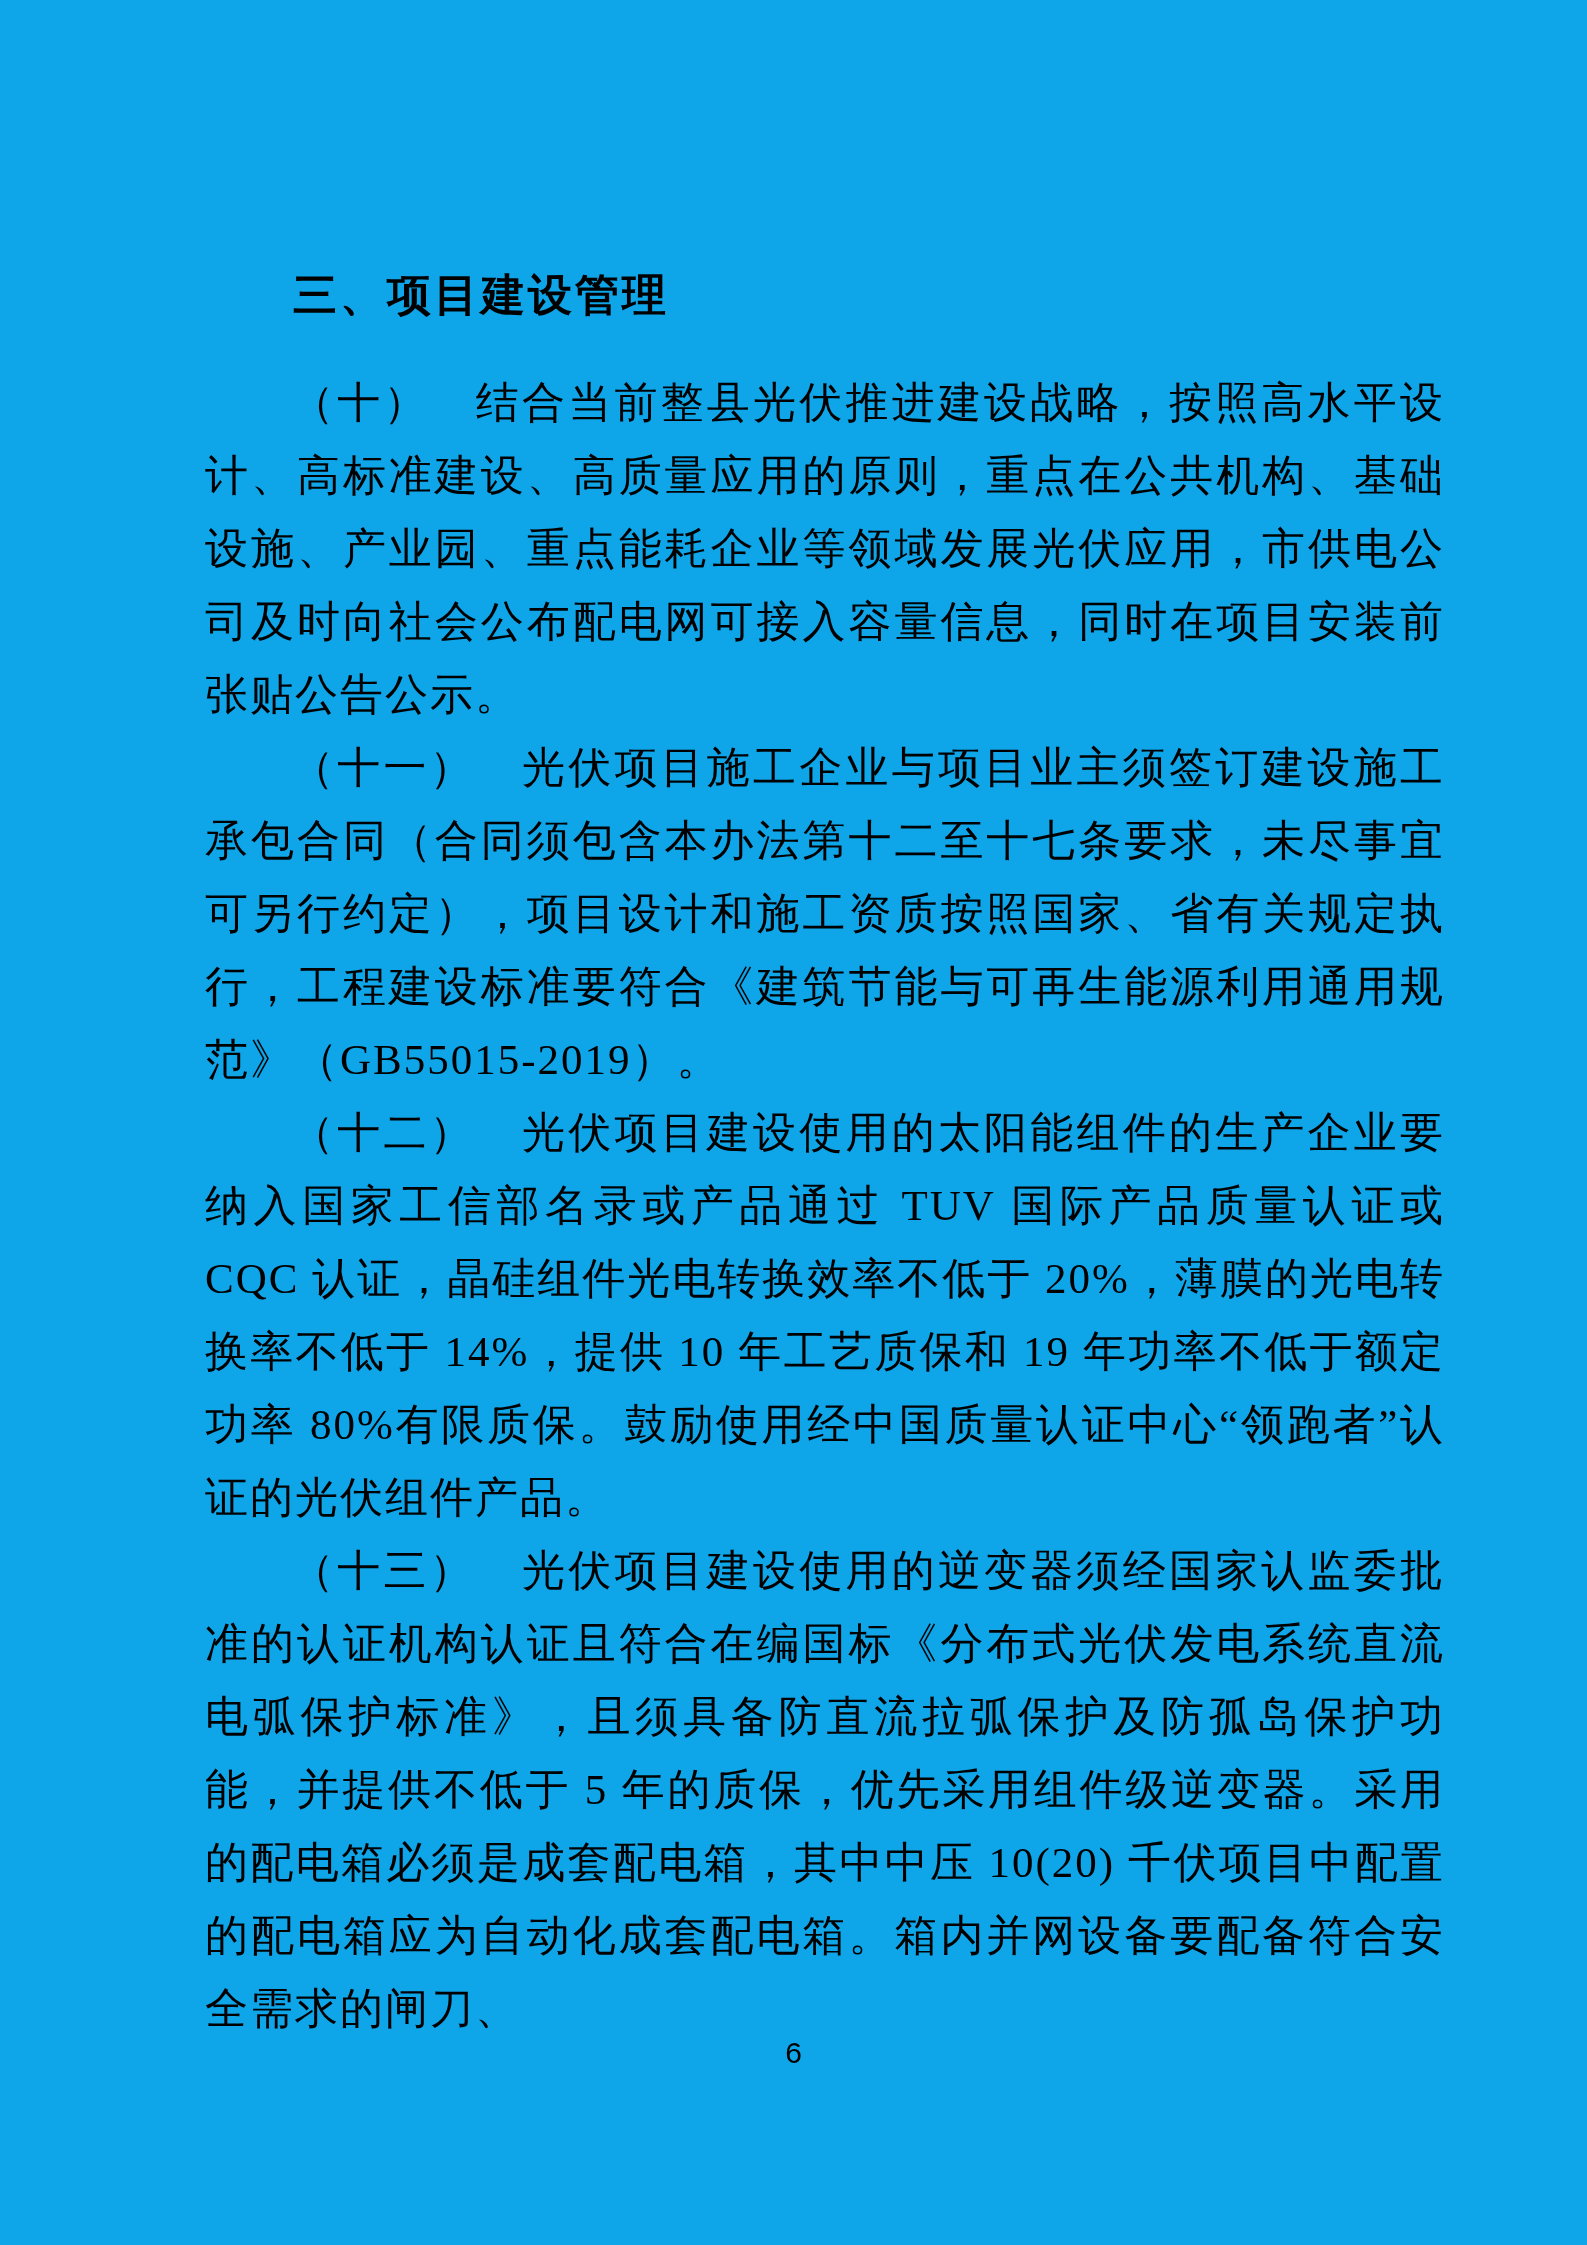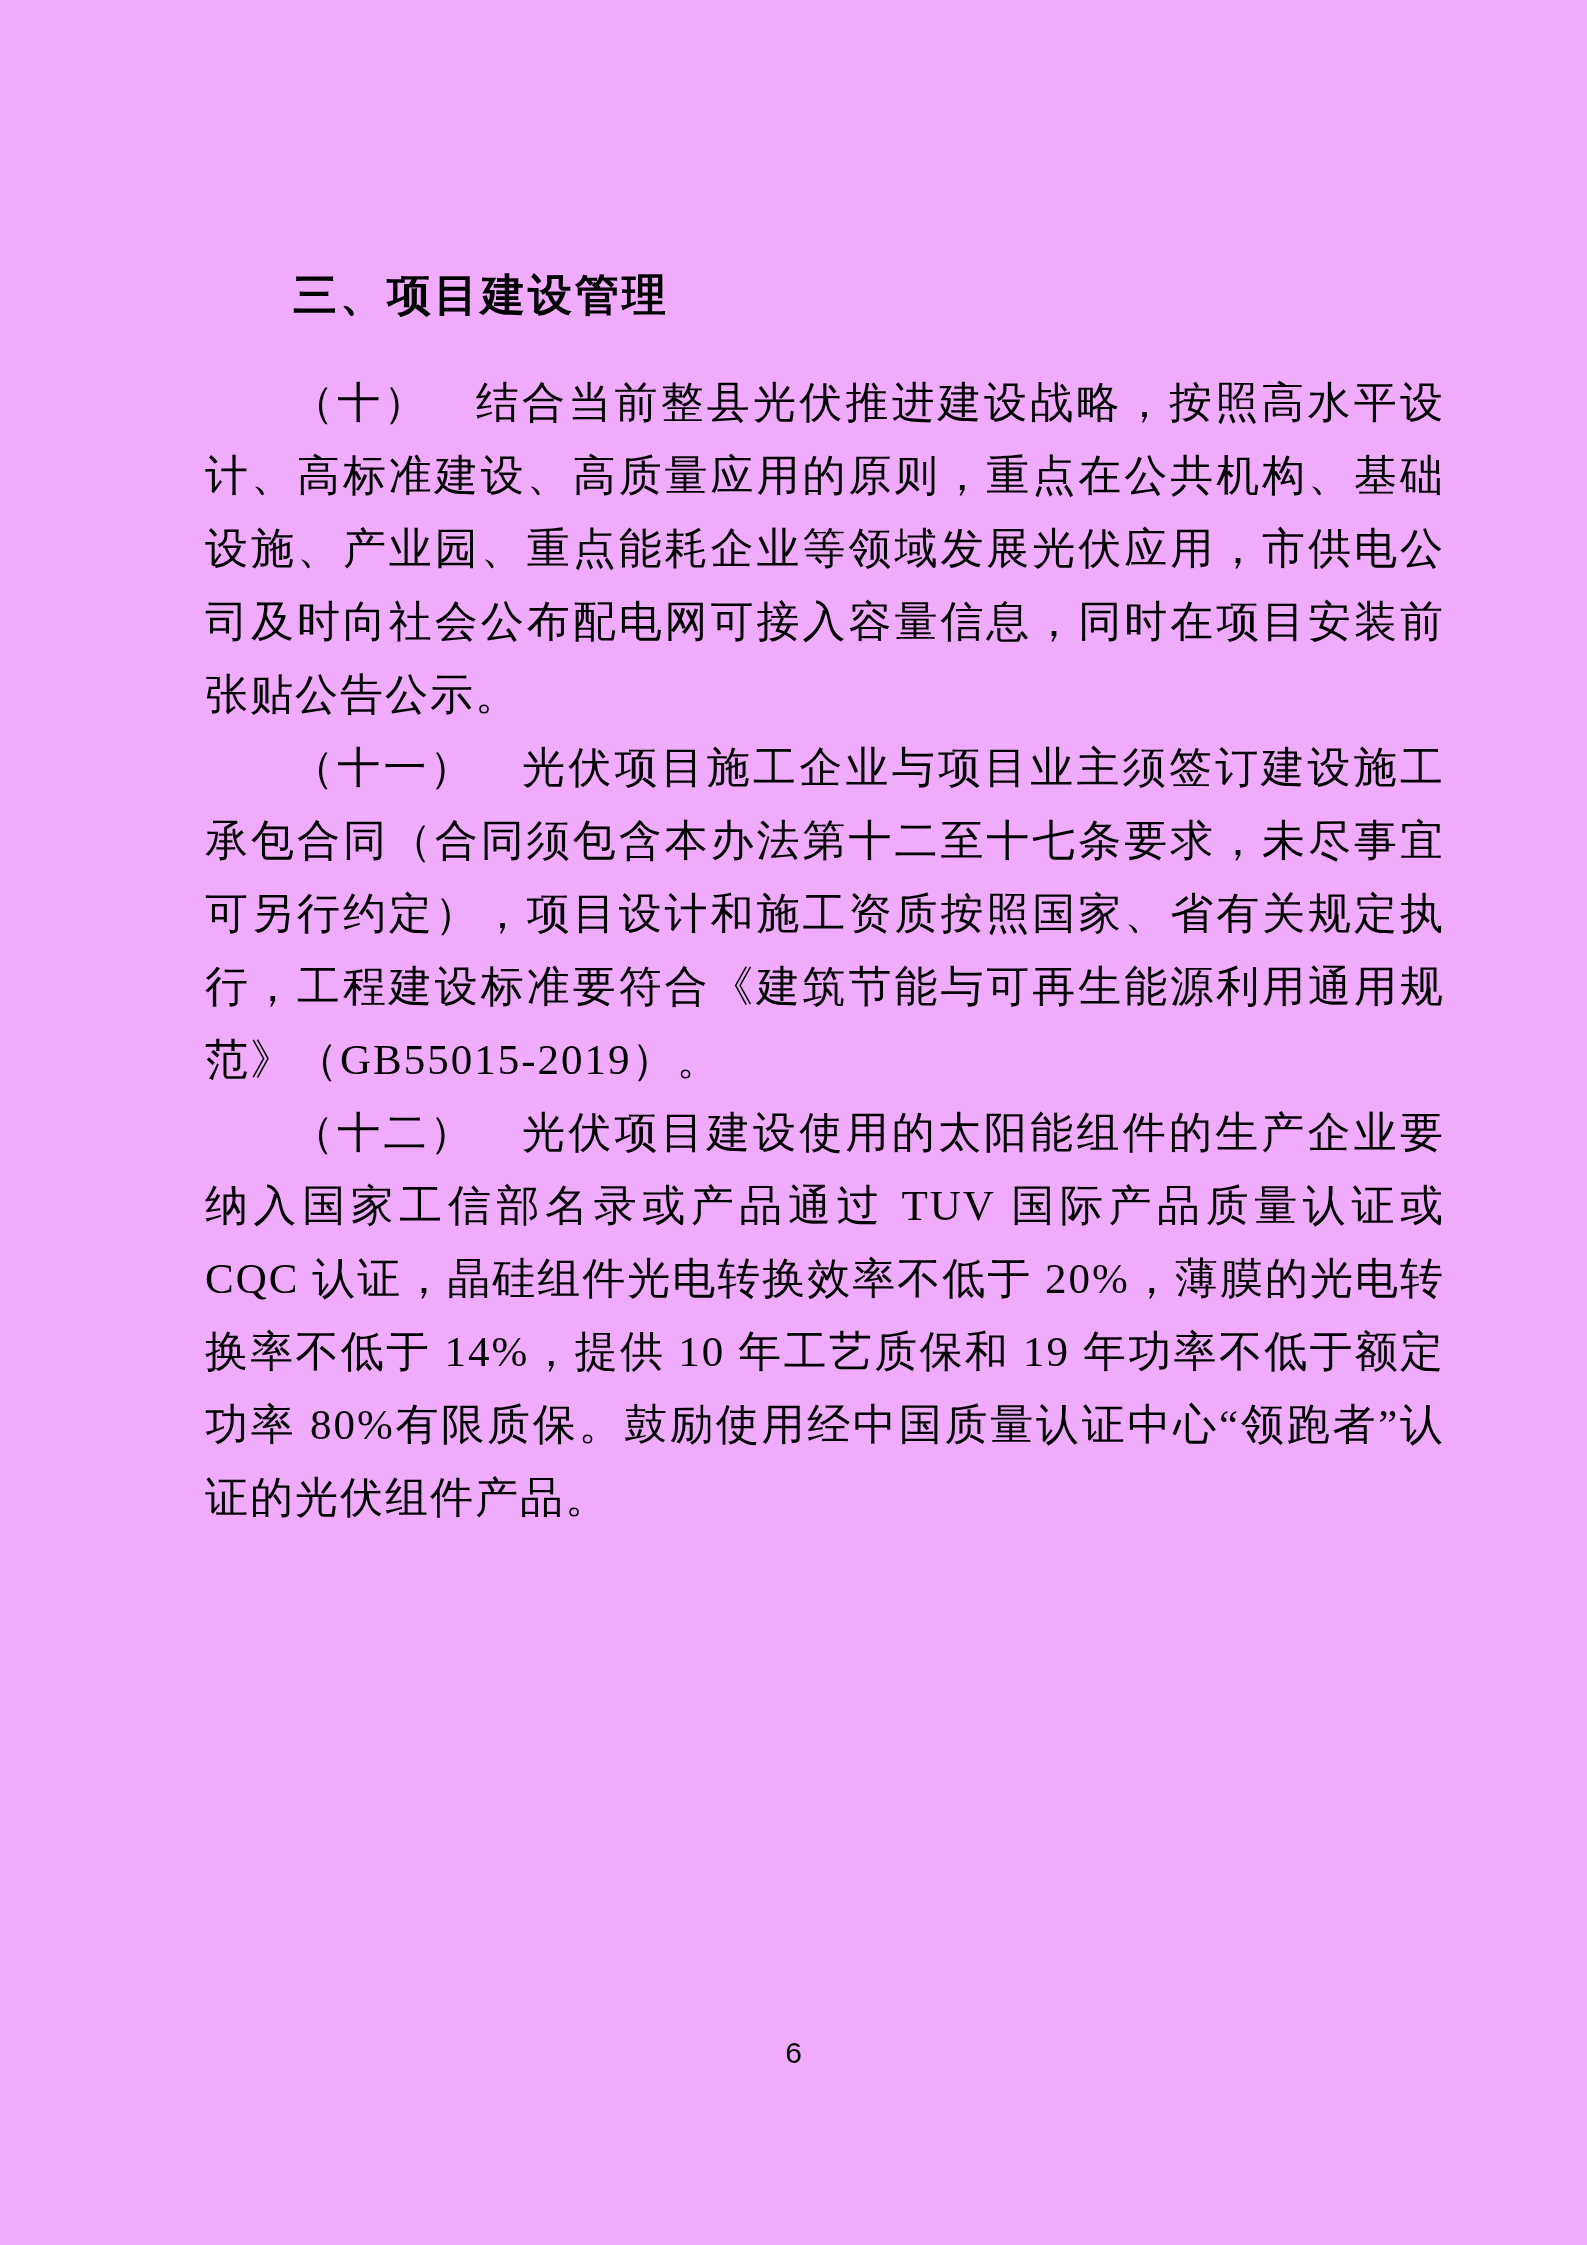--- a/index.html
+++ b/index.html
@@ -4,21 +4,21 @@
 <style>
   html, body {
     margin: 0;
     padding: 0;
     background: #ffffff;
   }
   .page {
     position: relative;
     width: 1587px;
     height: 2245px;
-    background: #f0abfc;
+    background: #0ea5e9;
     color: #000000;
     overflow: hidden;
     font-family: "Liberation Serif", serif;
   }
   .text-block {
     position: absolute;
     left: 205px;
     right: 142px;
     top: 258px;
   }
@@ -60,16 +60,17 @@
 <div class="page">
   <div class="text-block">
     <h2 class="doc-heading">三、项目建设管理</h2>
 
     <p class="doc-para">（十）　结合当前整县光伏推进建设战略，按照高水平设计、高标准建设、高质量应用的原则，重点在公共机构、基础设施、产业园、重点能耗企业等领域发展光伏应用，市供电公司及时向社会公布配电网可接入容量信息，同时在项目安装前张贴公告公示。</p>
 
     <p class="doc-para">（十一）　光伏项目施工企业与项目业主须签订建设施工承包合同（合同须包含本办法第十二至十七条要求，未尽事宜可另行约定），项目设计和施工资质按照国家、省有关规定执行，工程建设标准要符合《建筑节能与可再生能源利用通用规范》（GB55015-2019）。</p>
 
     <p class="doc-para">（十二）　光伏项目建设使用的太阳能组件的生产企业要纳入国家工信部名录或产品通过 TUV 国际产品质量认证或 CQC 认证，晶硅组件光电转换效率不低于 20%，薄膜的光电转换率不低于 14%，提供 10 年工艺质保和 19 年功率不低于额定功率 80%有限质保。鼓励使用经中国质量认证中心“领跑者”认证的光伏组件产品。</p>
 
+    <p class="doc-para">（十三）　光伏项目建设使用的逆变器须经国家认监委批准的认证机构认证且符合在编国标《分布式光伏发电系统直流电弧保护标准》，且须具备防直流拉弧保护及防孤岛保护功能，并提供不低于 5 年的质保，优先采用组件级逆变器。采用的配电箱必须是成套配电箱，其中中压 10(20) 千伏项目中配置的配电箱应为自动化成套配电箱。箱内并网设备要配备符合安全需求的闸刀、</p>
   </div>
 
   <div class="page-footer">6</div>
 </div>
 
 </body></html>

